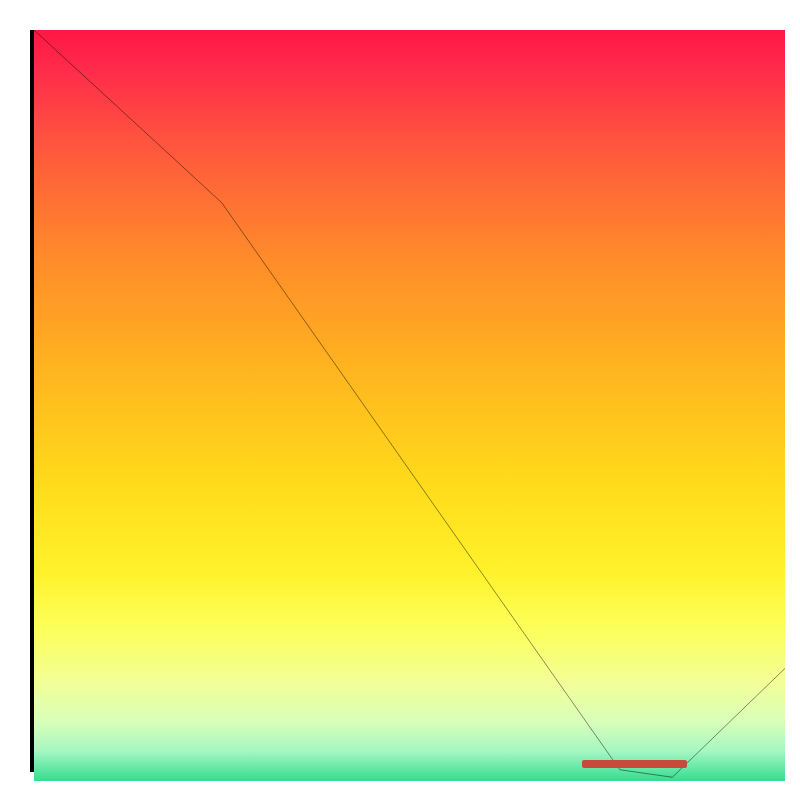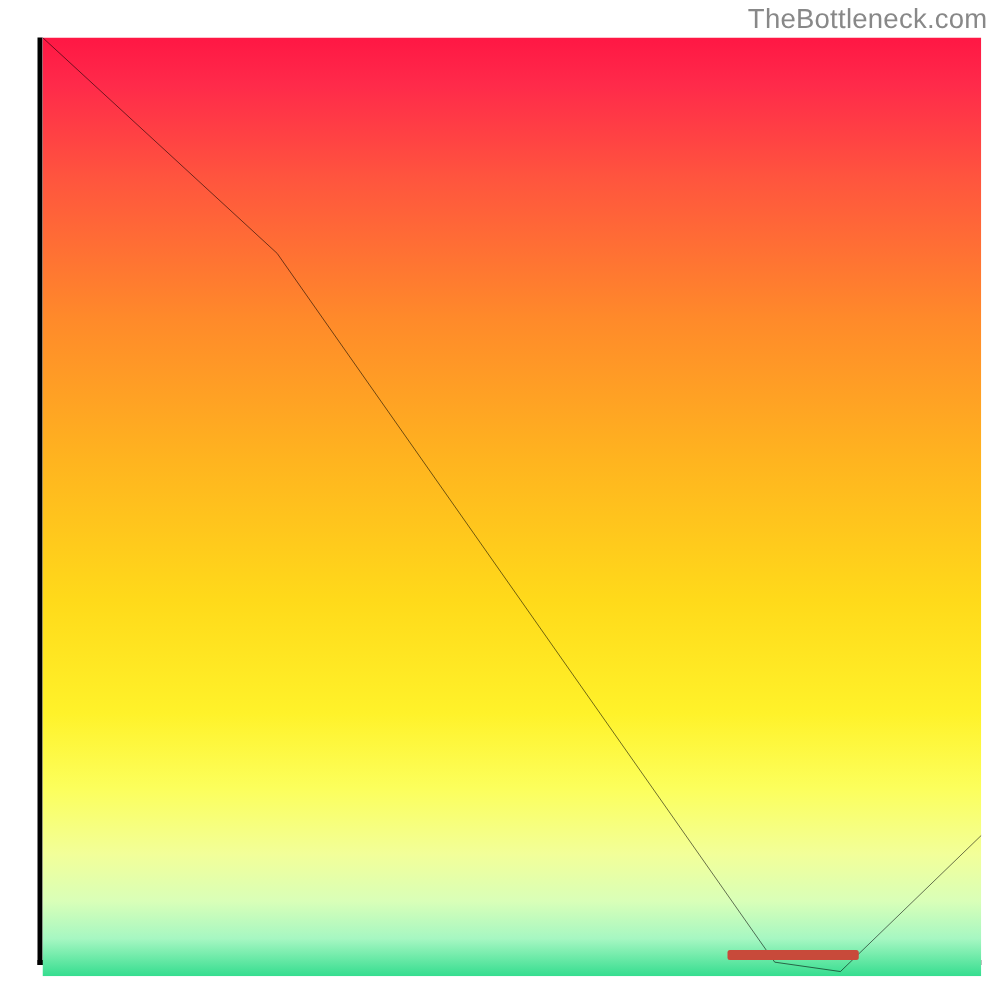--- a/index.html
+++ b/index.html
@@ -54,21 +54,20 @@
     height: 8px;
     background: #c84a3a;
     border-radius: 2px;
   }
 </style>
 </head>
 <body>
 
 <div class="container">
 
-  <div class="watermark">TheBottleneck.com</div>
 
   <div class="plot-frame"></div>
 
   <div class="plot-inner">
     <svg class="gradient-bg" viewBox="0 0 100 100" preserveAspectRatio="none">
       <defs>
         <linearGradient id="bg-grad" x1="0" y1="0" x2="0" y2="1">
             <stop offset="0%" stop-color="#ff1744"></stop>
             <stop offset="5%" stop-color="#ff2a4a"></stop>
             <stop offset="15%" stop-color="#ff553e"></stop>

